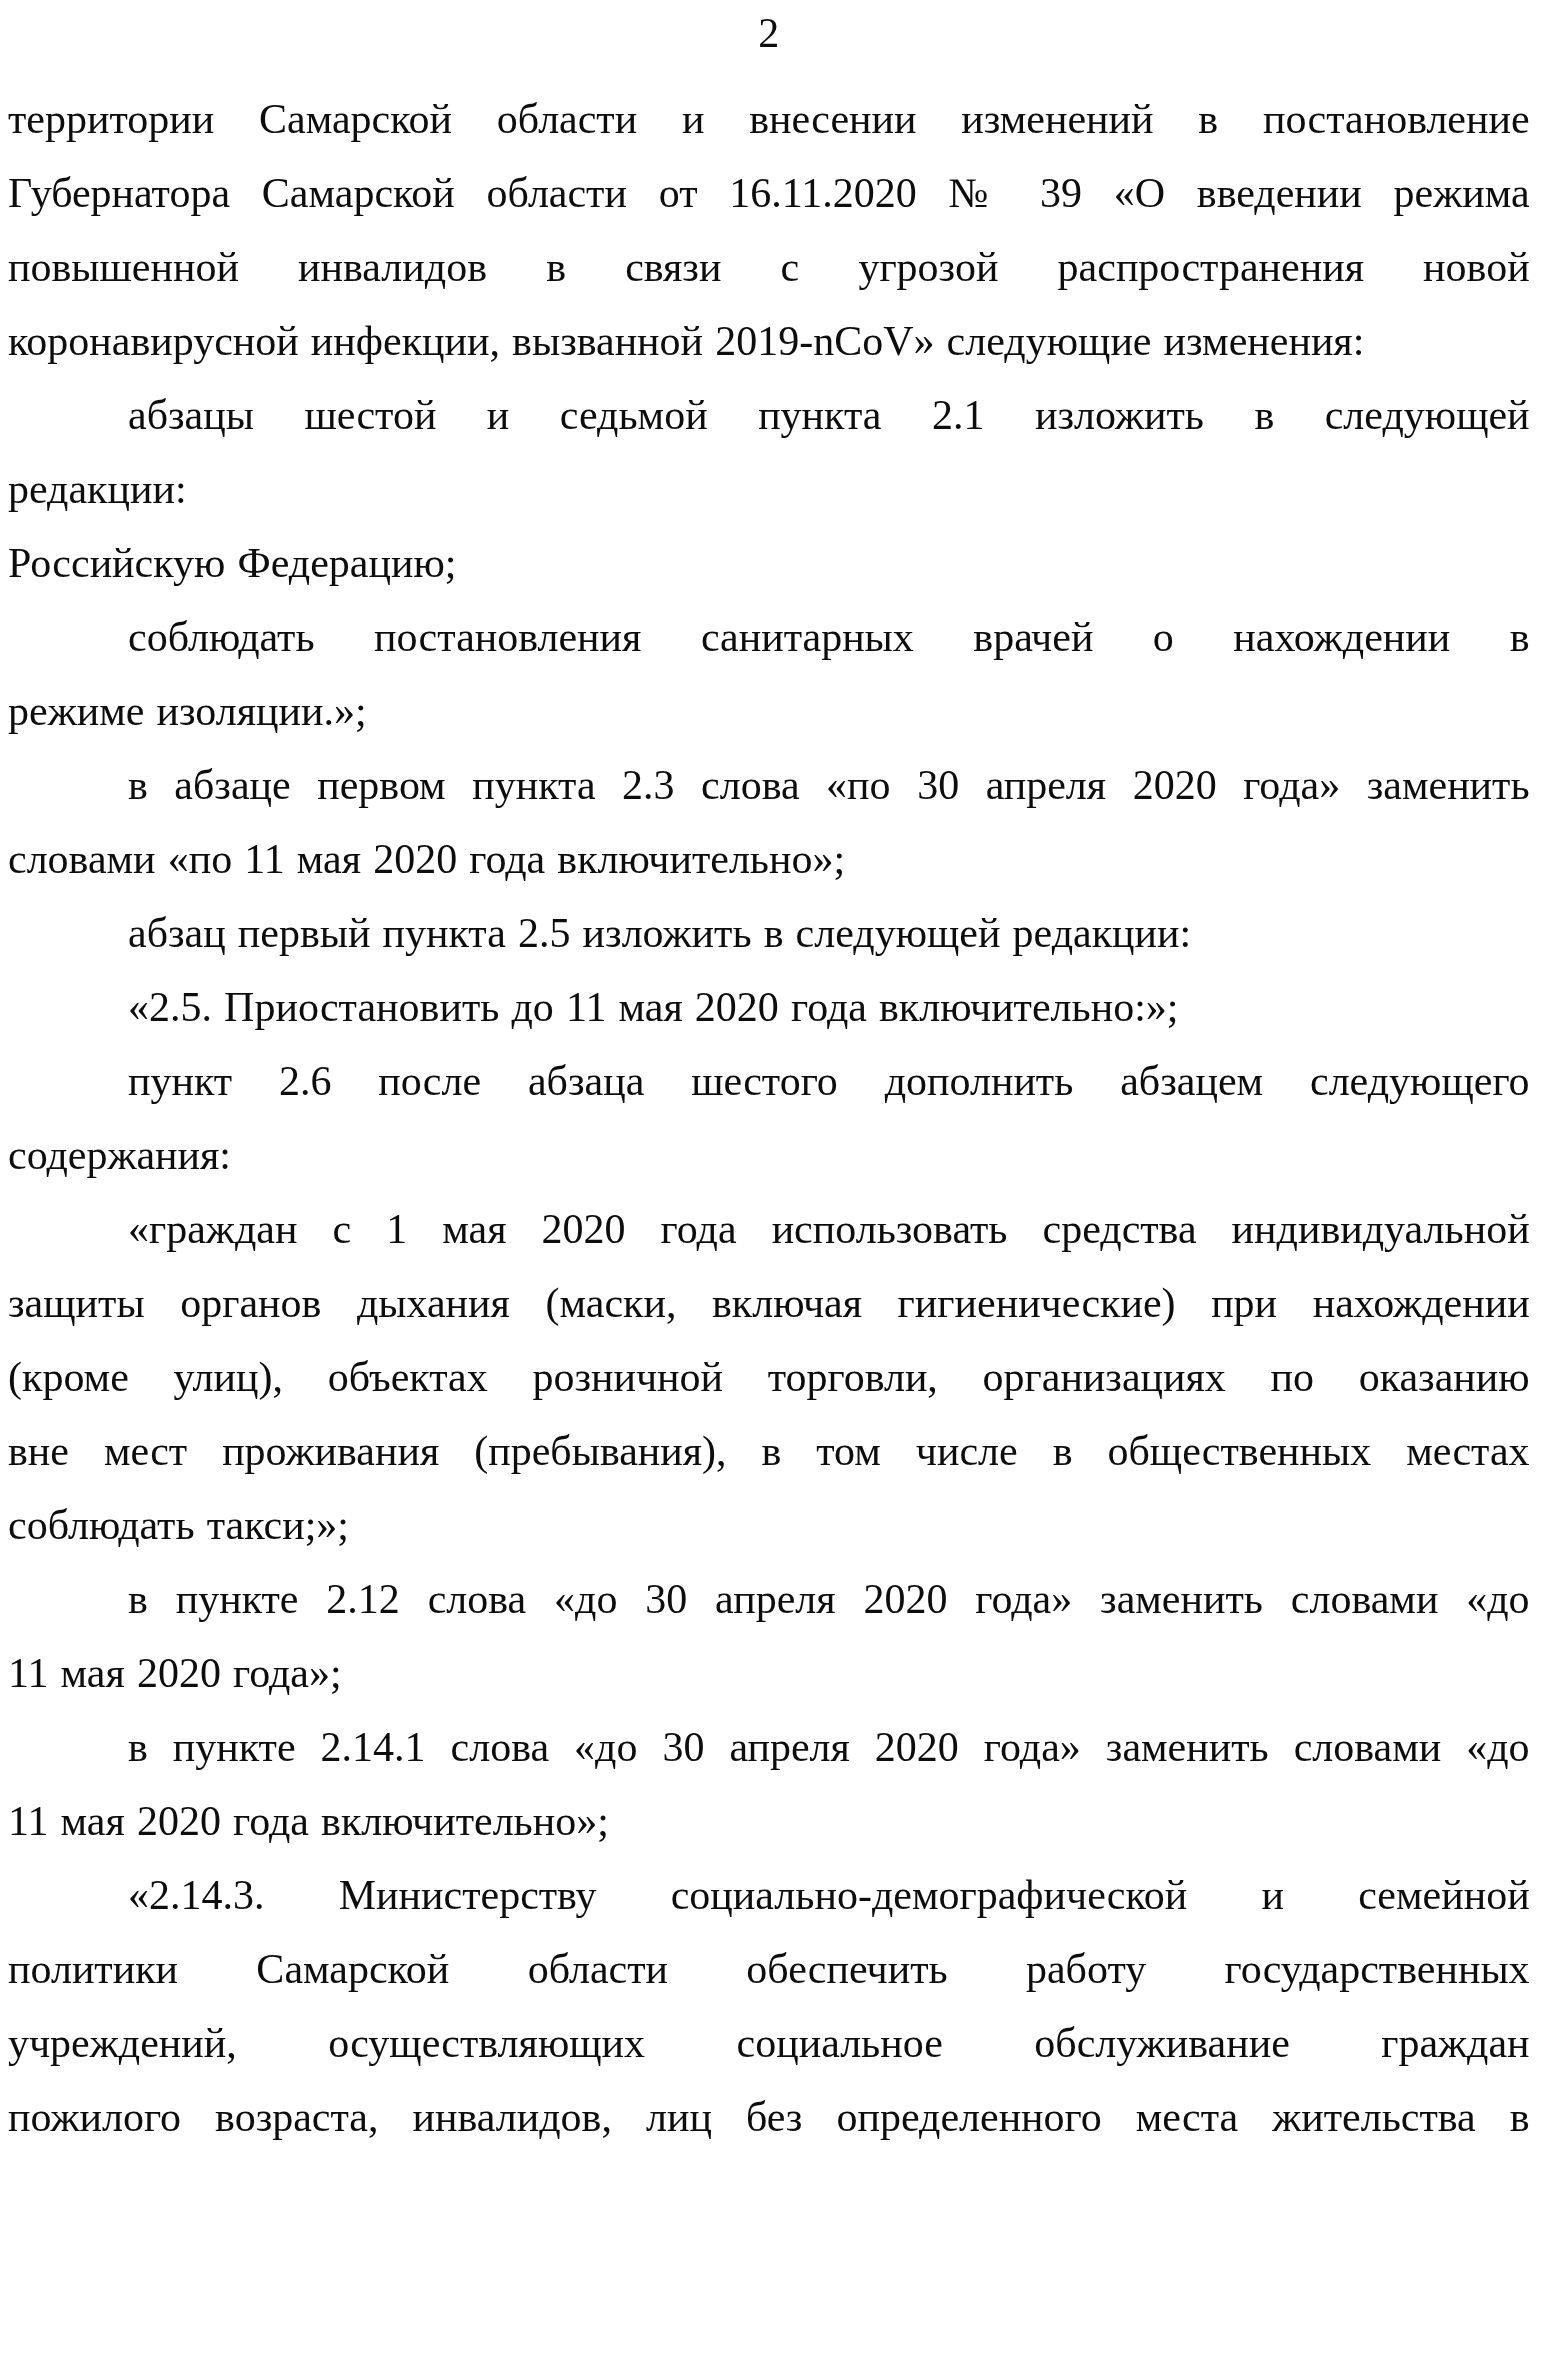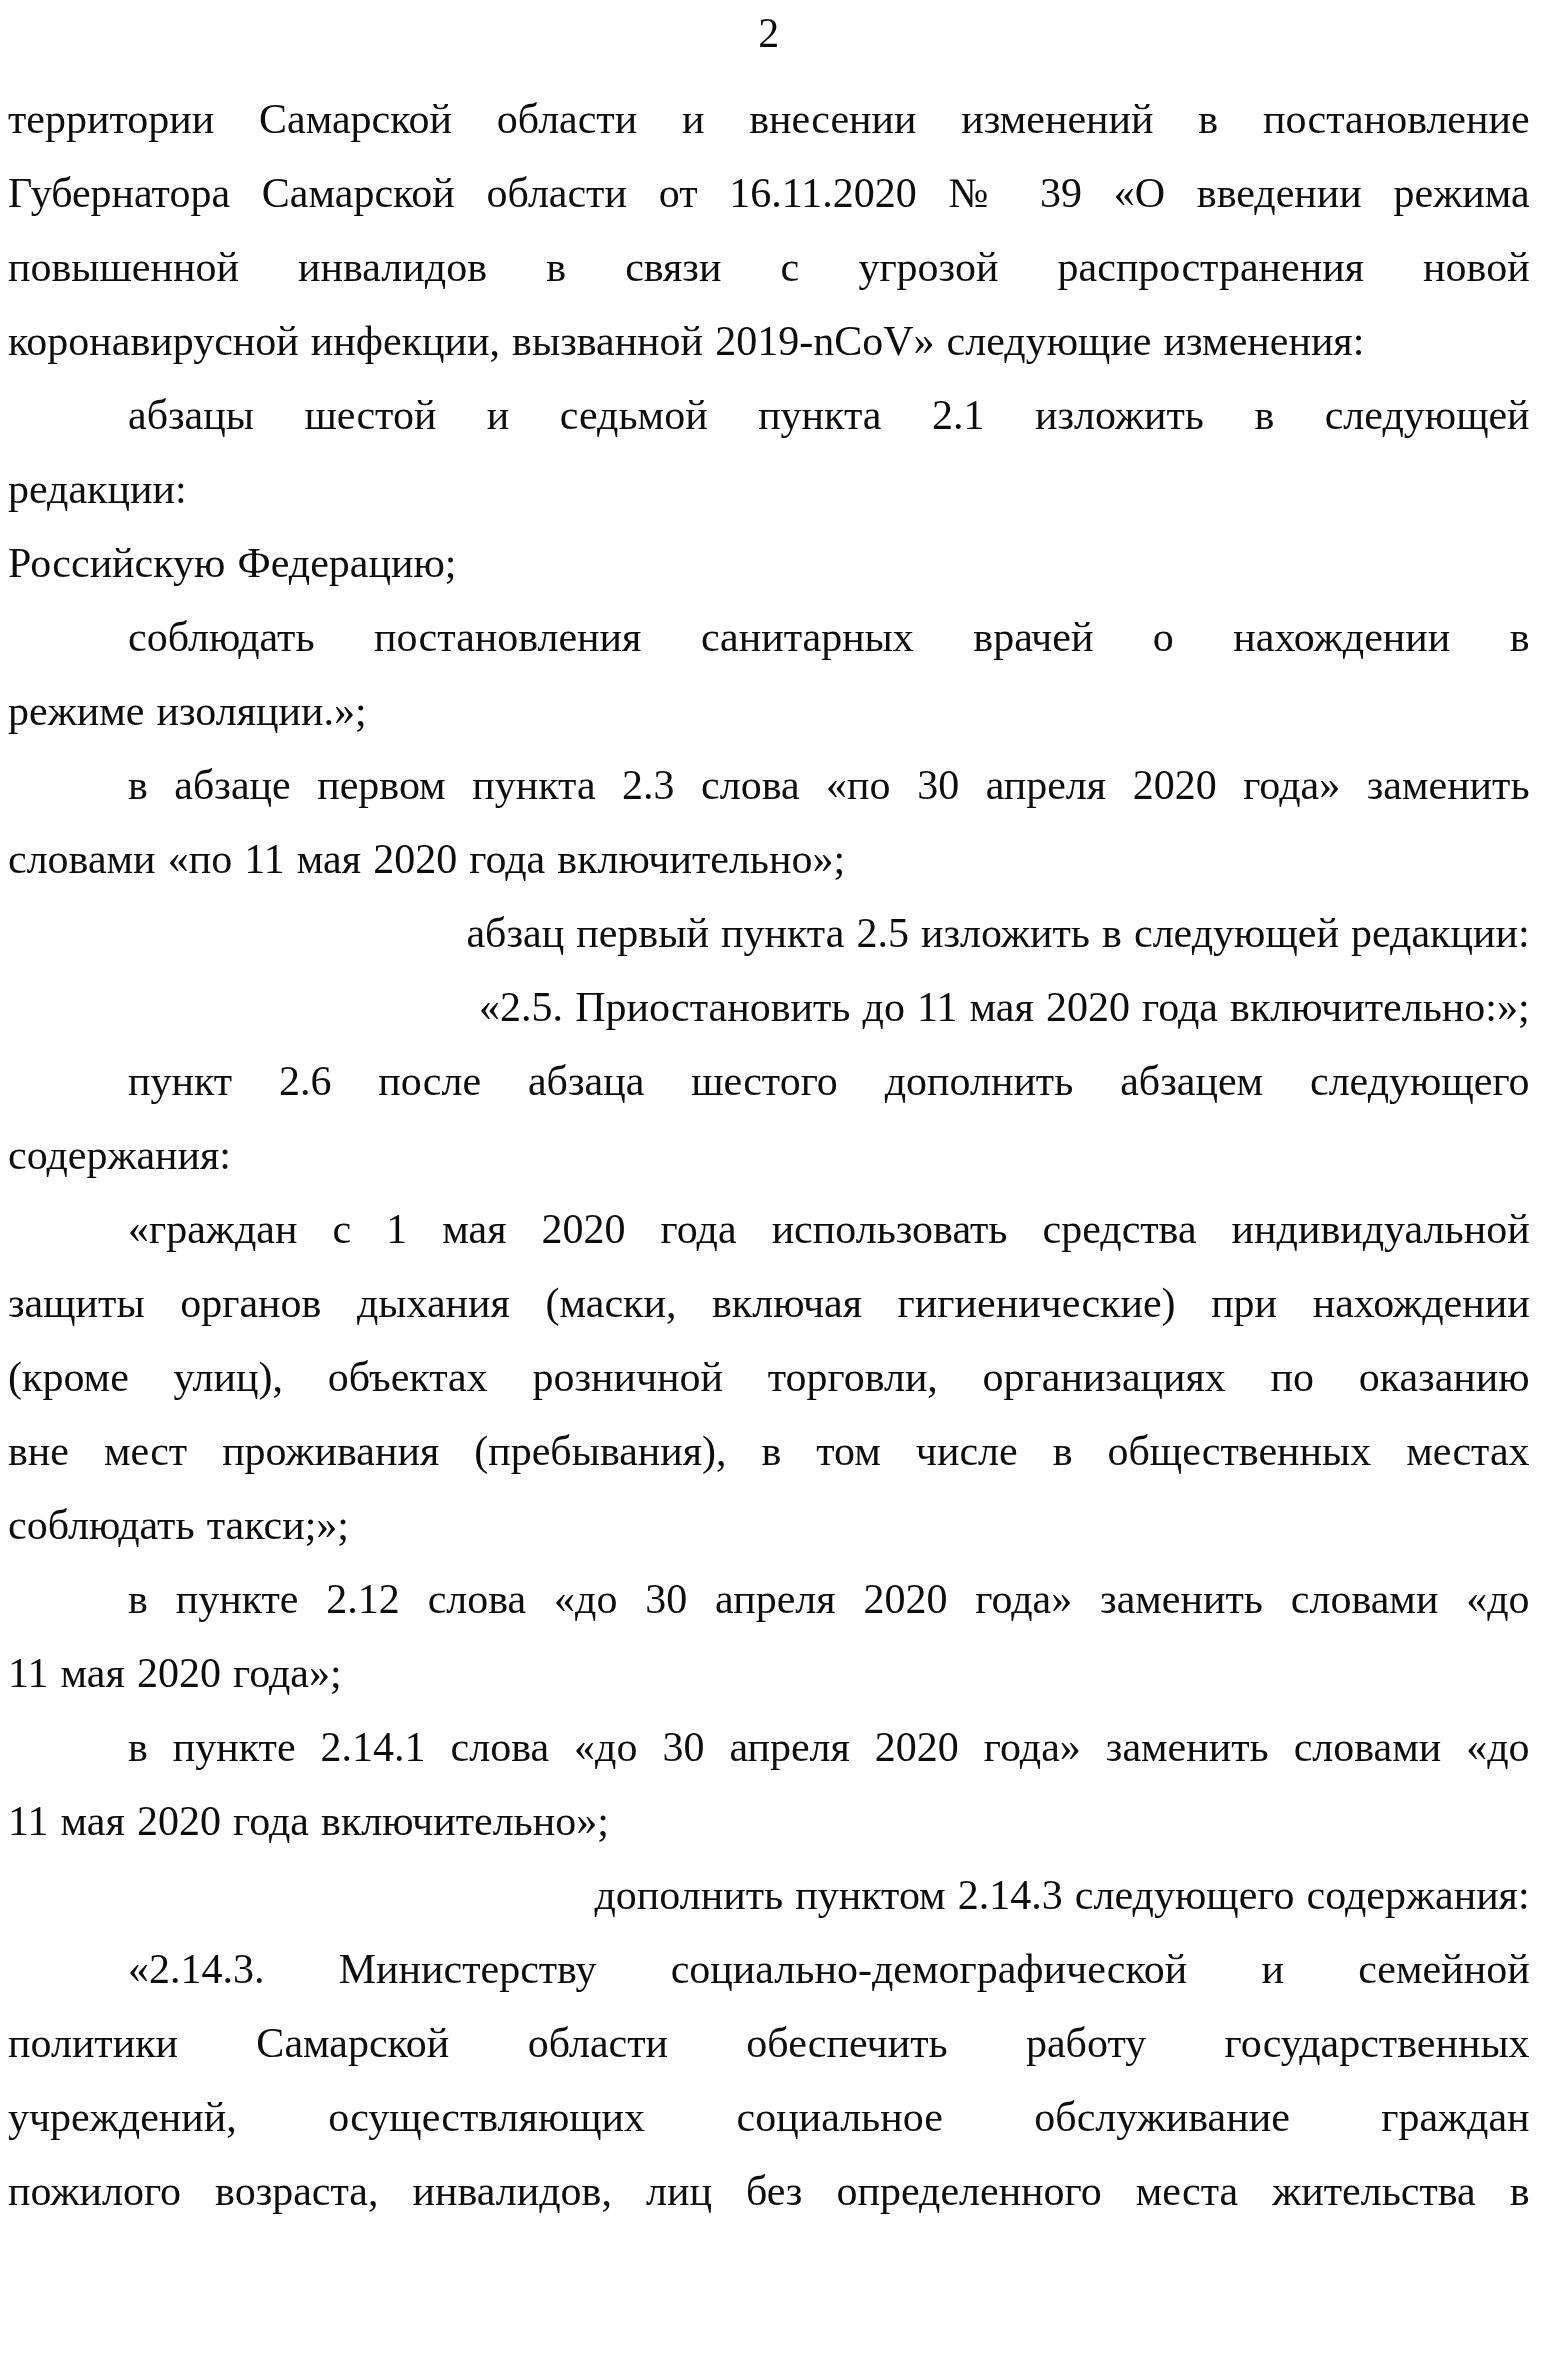--- a/index.html
+++ b/index.html
@@ -33,21 +33,20 @@
     line-height: 74px;
     white-space: normal;
   }
   .line.justify {
     text-align: justify;
     text-align-last: justify;
     text-justify: inter-word;
   }
   .line.indent {
     padding-left: 120px;
-    text-align: right;
   }
 </style>
 </head>
 <body>
 
 <div class="page">
   <div class="page-number">2</div>
   <div class="text-block">
       <div class="line justify">территории Самарской области и внесении изменений в постановление</div>
       <div class="line justify">Губернатора Самарской области от 16.11.2020 № 39 «О введении режима</div>
@@ -66,20 +65,19 @@
       <div class="line">содержания:</div>
       <div class="line justify indent">«граждан с 1 мая 2020 года использовать средства индивидуальной</div>
       <div class="line justify">защиты органов дыхания (маски, включая гигиенические) при нахождении</div>
       <div class="line justify">(кроме улиц), объектах розничной торговли, организациях по оказанию</div>
       <div class="line justify">вне мест проживания (пребывания), в том числе в общественных местах</div>
       <div class="line">соблюдать такси;»;</div>
       <div class="line justify indent">в пункте 2.12 слова «до 30 апреля 2020 года» заменить словами «до</div>
       <div class="line">11 мая 2020 года»;</div>
       <div class="line justify indent">в пункте 2.14.1 слова «до 30 апреля 2020 года» заменить словами «до</div>
       <div class="line">11 мая 2020 года включительно»;</div>
-      <div class="line indent">дополнить пунктом 2.14.3 следующего содержания:</div>
       <div class="line justify indent">«2.14.3. Министерству социально-демографической и семейной</div>
       <div class="line justify">политики Самарской области обеспечить работу государственных</div>
       <div class="line justify">учреждений, осуществляющих социальное обслуживание граждан</div>
       <div class="line justify">пожилого возраста, инвалидов, лиц без определенного места жительства в</div>
     </div>
 </div>
 
 
 </body></html>

